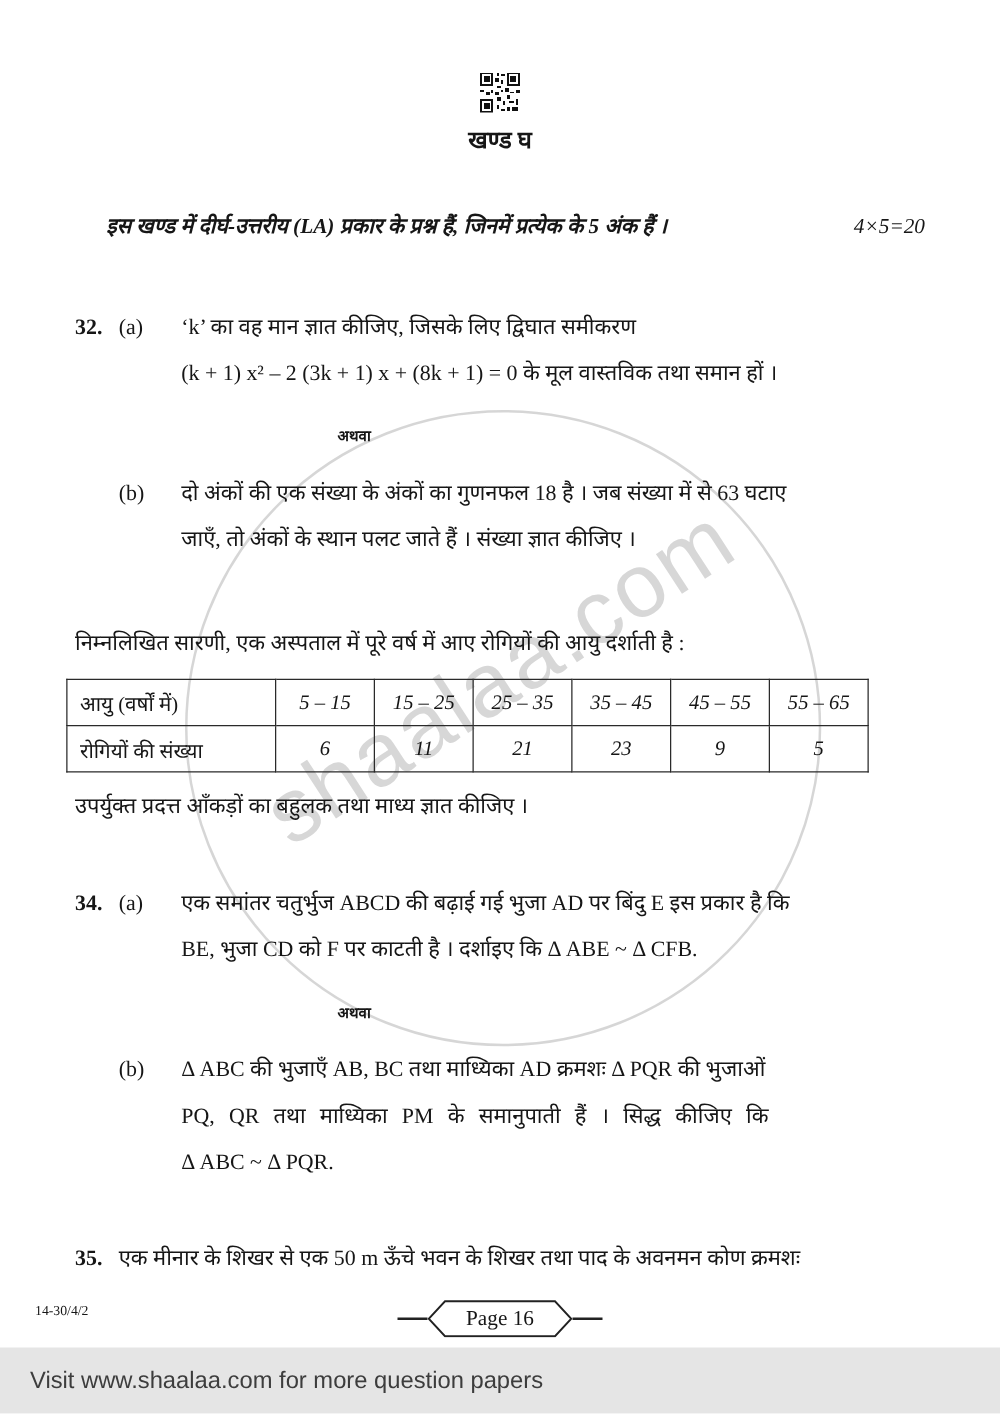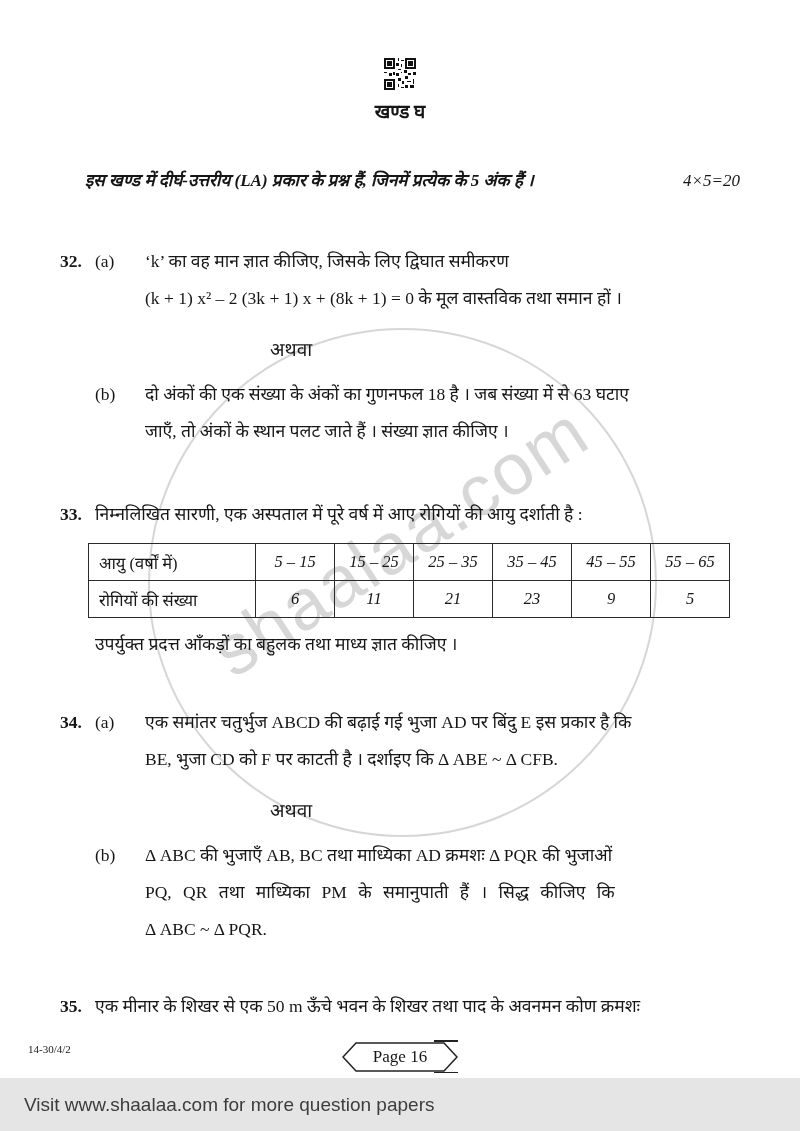--- a/index.html
+++ b/index.html
@@ -38,21 +38,21 @@
     padding-left:25px;
   }
   .intro .itext{font-weight:bold;}
   .intro .marks{font-weight:normal;}
   .q{display:flex;font-size:17.5px;line-height:37px;justify-content:space-between;}
   .qnum{width:35px;font-weight:bold;flex:none;}
   .qbody{flex:1;}
   .part{display:flex;}
   .plabel{width:50px;flex:none;}
   .ptext{flex:1;}
-  .or{font-weight:normal;margin:14px 0 8px 175px;font-size:19px;}
+  .or{font-weight:bold;margin:14px 0 8px 175px;font-size:12px;}
   .mt52{margin-top:52px;}
   .mt46{margin-top:46px;}
   .mt40{margin-top:40px;}
   .wspace{word-spacing:7px;}
   
   .data-table{
     border-collapse:collapse;margin:10px 0 4px -7px;
     font-size:16.5px;line-height:normal;
   }
   .data-table td{
@@ -61,21 +61,21 @@
   }
   .data-table td.rowhead{width:150px;text-align:left;padding-left:10px;}
   .data-table td.agecell{width:66px;font-style:italic;}
   .followup{margin-top:12px;line-height:28px;}
   
   .paper-code{
     position:absolute;left:28px;top:1043px;font-size:11px;z-index:2;
   }
   .page-badge{
     position:absolute;left:50%;top:1040px;transform:translateX(-50%);
-    display:flex;align-items:flex-end;z-index:2;flex-direction:column;
+    display:flex;align-items:center;z-index:2;
   }
   .hline{width:24px;height:1.5px;background:#222;}
   .hex-wrap{position:relative;width:116px;height:30px;}
   .hex-wrap svg{position:absolute;left:0;top:0;}
   .page-label{
     position:absolute;left:0;top:0;width:116px;height:30px;
     display:flex;align-items:center;justify-content:center;
     font-size:17px;
   }
   .bottom-bar{
@@ -163,21 +163,20 @@
           <div class="plabel">(b)</div>
           <div class="ptext">
             <div>दो अंकों की एक संख्या के अंकों का गुणनफल 18 है । जब संख्या में से 63 घटाए</div>
             <div>जाएँ, तो अंकों के स्थान पलट जाते हैं । संख्या ज्ञात कीजिए ।</div>
           </div>
         </div>
       </div>
     </div>
 
     <div class="q mt46">
-      <div class="qnum">33.</div>
       <div class="qbody">
         <div>निम्नलिखित सारणी, एक अस्पताल में पूरे वर्ष में आए रोगियों की आयु दर्शाती है :</div>
         <table class="data-table">
           <tbody>
               <tr>
             <td class="rowhead">आयु (वर्षों में)</td>
             <td class="agecell">5 – 15</td>
             <td class="agecell">15 – 25</td>
             <td class="agecell">25 – 35</td>
             <td class="agecell">35 – 45</td>

